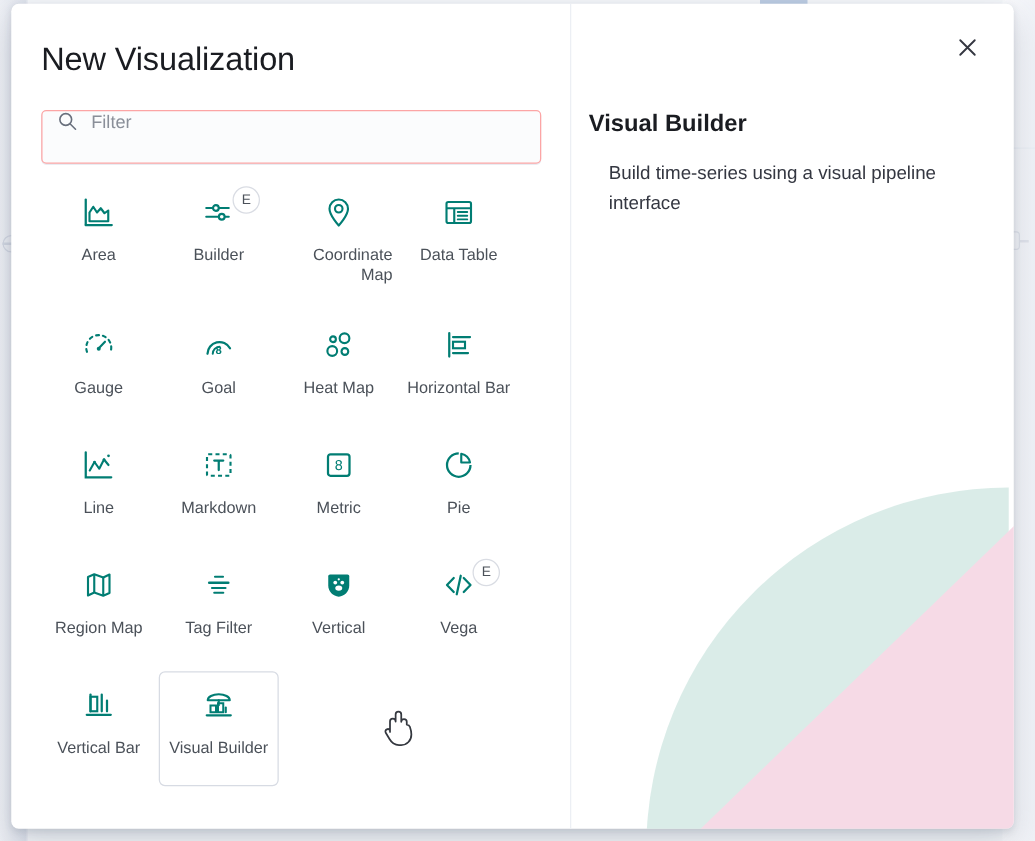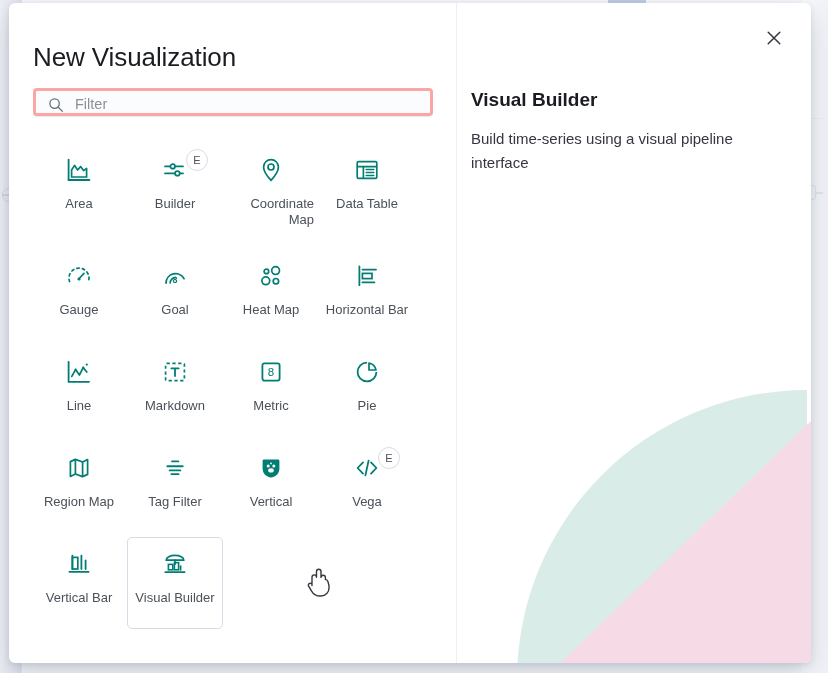--- a/index.html
+++ b/index.html
@@ -93,37 +93,37 @@
 
   .close-btn {
     position: absolute; top: 22px; right: 24px;
     width: 26px; height: 26px;
     display: flex; align-items: center; justify-content: center;
     background: transparent; border: none; cursor: pointer;
     color: #343741; z-index: 6;
   }
 
   .modal-title {
-    position: absolute; left: 24px; top: 22px;
+    position: absolute; left: 24px; top: 12px;
     font-size: 26px; font-weight: 400; color: #1a1c21;
     letter-spacing: -0.1px;
   }
 
   
   .filter-wrap {
     position: absolute; left: 24px; top: 85px;
     width: 400px; height: 40px;
   }
   .filter-field {
-    width: 100%; height: 28px;
+    width: 100%; height: 43px;
     background: #fbfcfd;
-    border: 3px solid #fca5a5;
+    border: 1px solid #fca5a5;
     border-radius: 4px;
     box-shadow: 0 1px 0 0 #e9ecf2;
-    display: flex; align-items: flex-end;
+    display: flex; align-items: flex-start;
     padding: 0 12px;
   }
   .filter-icon { flex: 0 0 auto; margin-right: 9px; color: #69707d; display: flex; }
   .filter-input {
     flex: 1 1 auto; border: none; outline: none; background: transparent;
     font-family: "Liberation Sans", sans-serif;
     font-size: 14.5px; color: #343741;
   }
   .filter-input::placeholder { color: #8a8f99; }
 
@@ -172,21 +172,21 @@
 
   
   .detail-panel {
     position: absolute; left: 462px; top: 86px; width: 318px;
   }
   .detail-title {
     font-size: 19px; font-weight: bold; color: #1a1c21;
     margin: 0 0 16px 0;
   }
   .detail-desc {
-    font-size: 15px; color: #343741; line-height: 24px; margin: 0;
+    font-size: 15px; color: #343741; line-height: 24px; margin: 16px;
   }
   .panel-divider {
     position: absolute; left: 447px; top: 0; width: 1px; height: 660px;
     background: #eceff4;
   }
 </style>
 </head>
 <body>
 
 <div id="page-backdrop">

